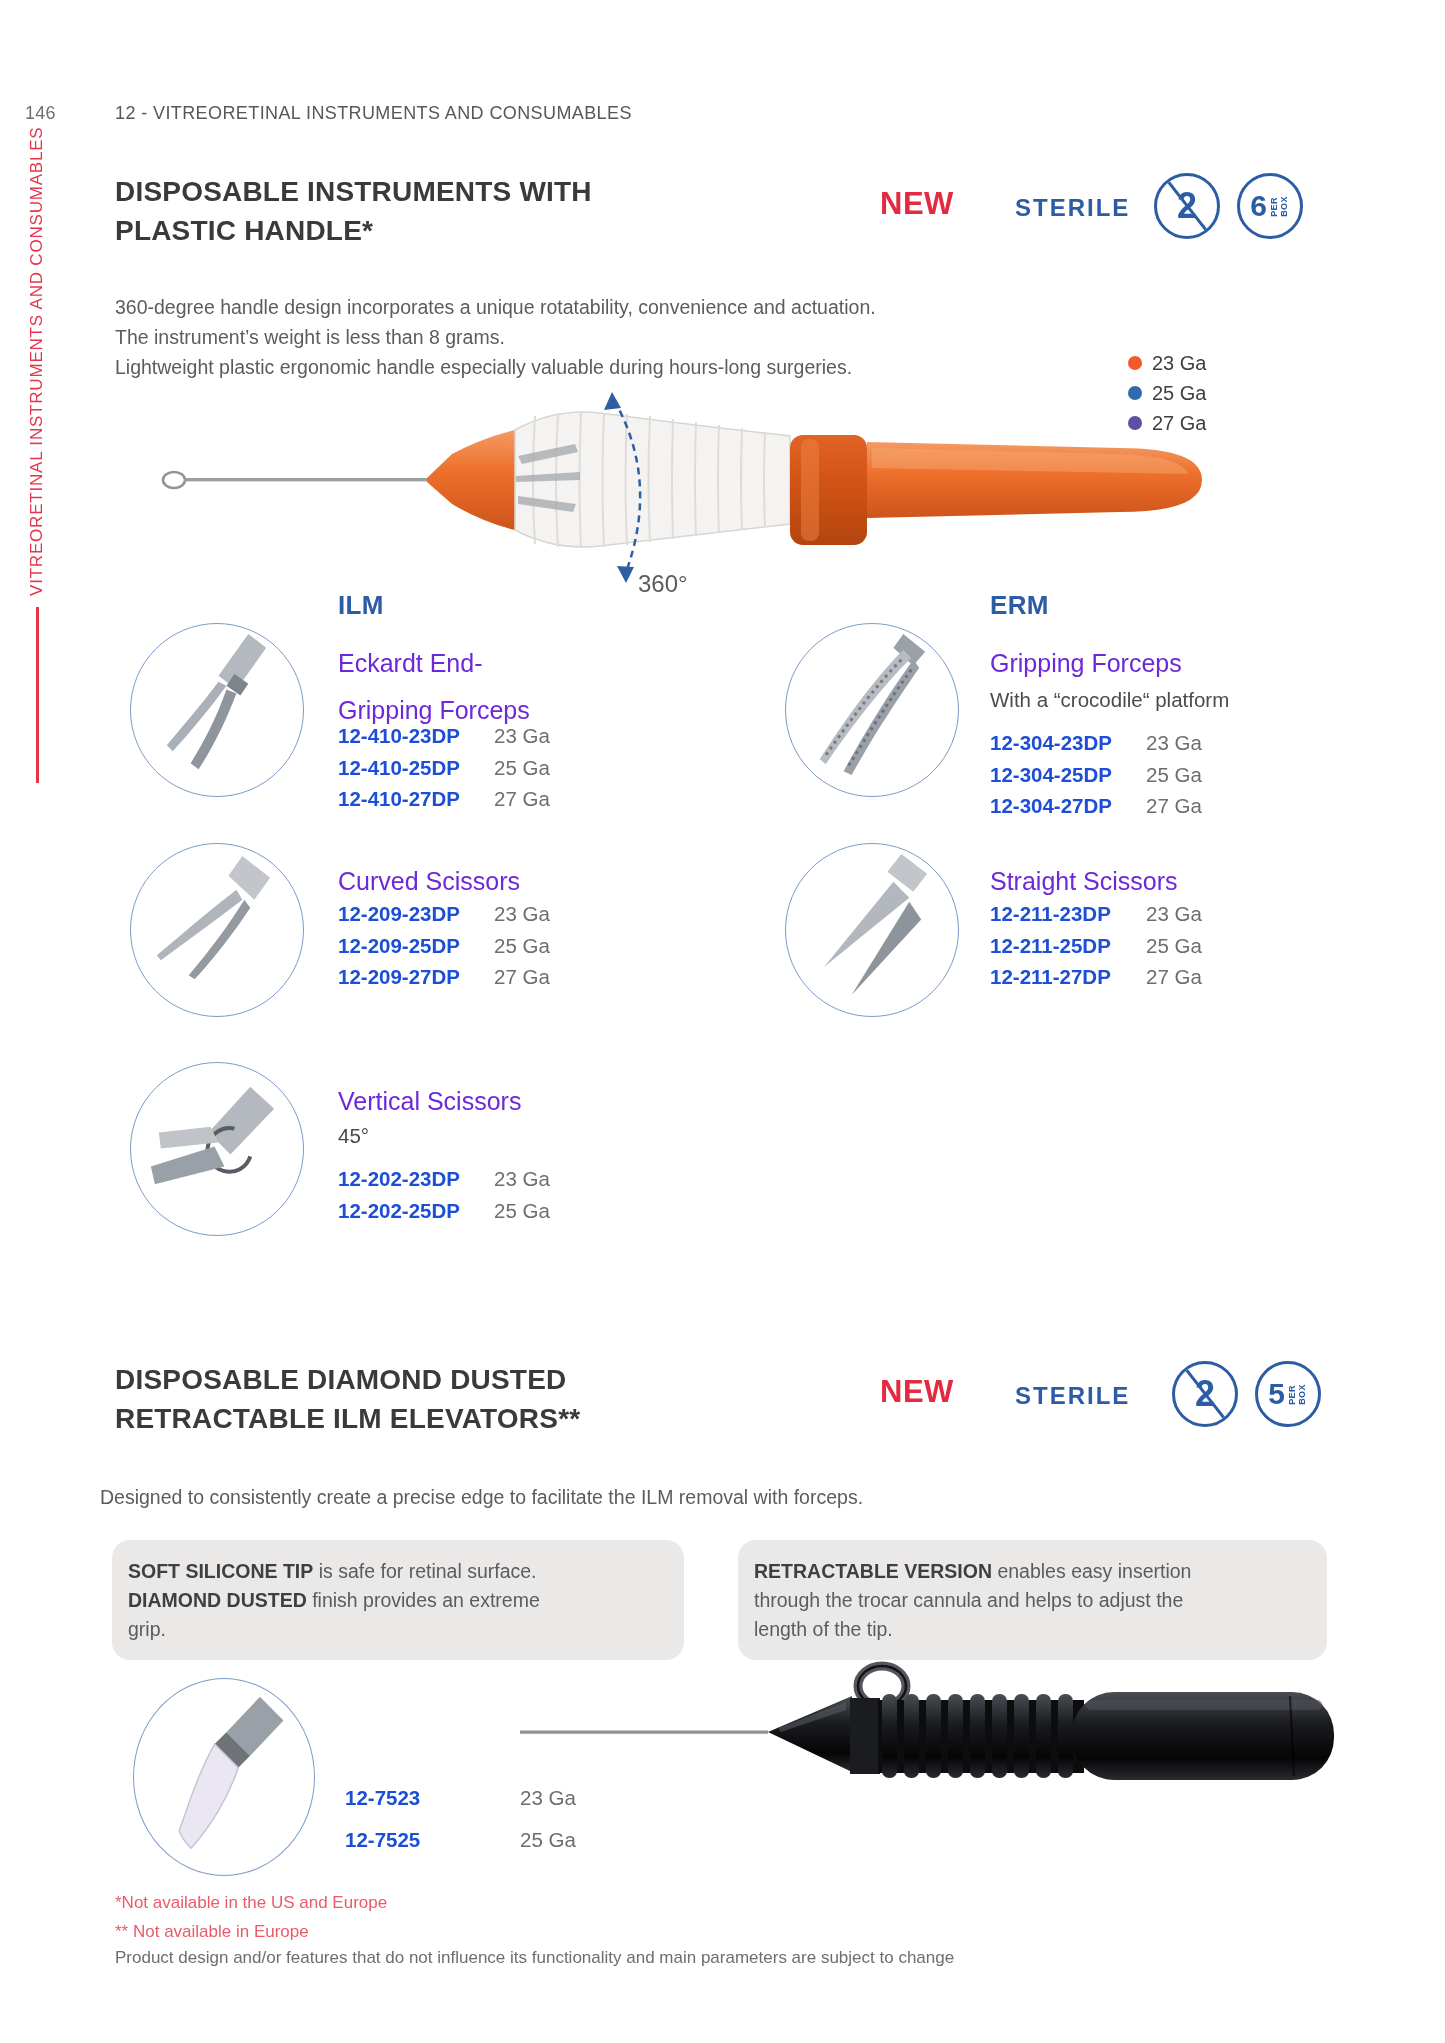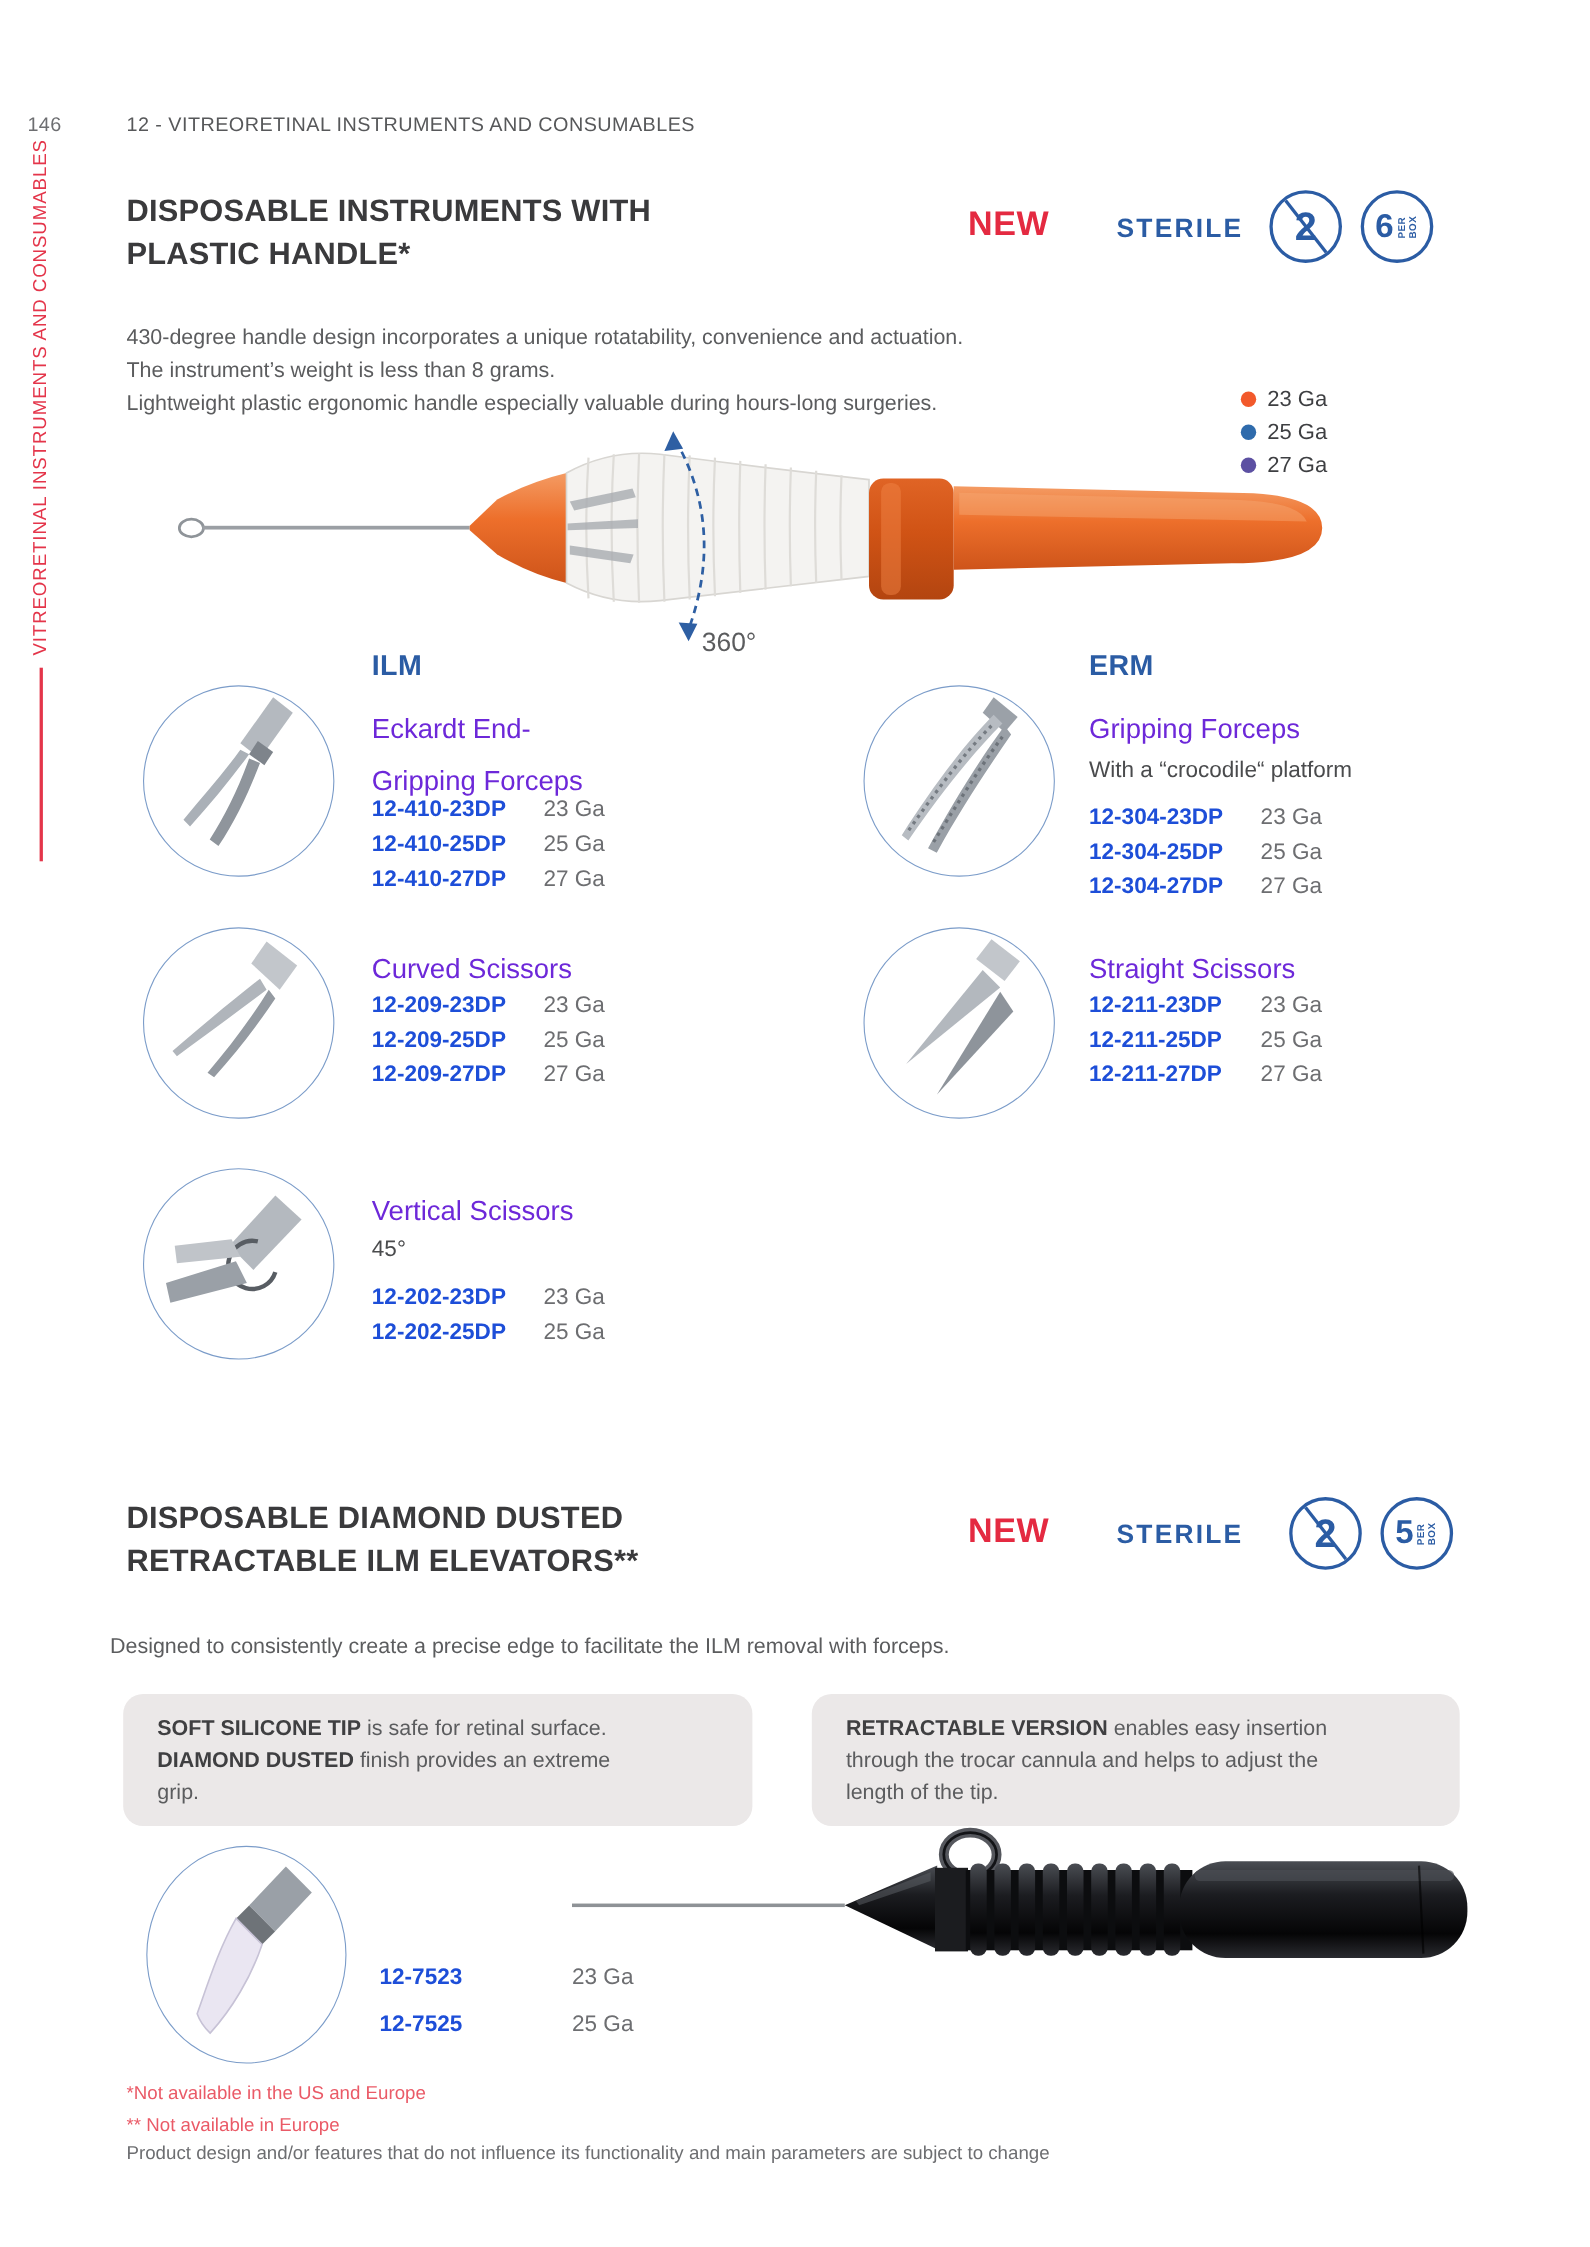--- a/index.html
+++ b/index.html
@@ -53,21 +53,21 @@
   .pname{font-size:25px;color:#6d28d9;line-height:47px;white-space:pre-line;}
   .psub{font-size:20.5px;color:#4a4b4d;}
   .parts{font-size:20.5px;color:#6d6e71;}
   .part-row{display:flex;height:31.5px;align-items:flex-start;}
   .part-row .code{width:156px;font-weight:700;color:#1d4ed8;}
   .parts.wide .code{width:175px;}
   .part-row.tall{height:42px;}
 
   
   .callout{position:absolute;background:#ebe8e8;border-radius:18px;box-sizing:border-box;
-           padding:17px 31px;font-size:19.5px;line-height:29px;color:#5b5c5e;}
+           padding:17px 16px;font-size:19.5px;line-height:29px;color:#5b5c5e;}
   .callout b{color:#3f3f41;font-weight:700;}
 
   
   .fn-red{font-size:17px;color:#ea5a67;}
   .fn-gray{font-size:17px;color:#6d6e71;}
 </style>
 </head>
 <body>
 
 <div class="page">
@@ -90,21 +90,21 @@
   </div>
   <div class="badge-circle" style="left:1237px;top:173px">
     <span class="badge-num small">6</span>
     <span class="perbox-words">
       <span>PER</span>
       <span>BOX</span>
     </span>
   </div>
 
   <div class="abs body-copy" style="left:115px;top:292px;width:820px">
-    <div>430-degree handle design incorporates a unique rotatability, convenience and actuation.</div>
+    <div>360-degree handle design incorporates a unique rotatability, convenience and actuation.</div>
     <div>The instrument’s weight is less than 8 grams.</div>
     <div>Lightweight plastic ergonomic handle especially valuable during hours-long surgeries.</div>
   </div>
 
   <div class="abs" style="left:1128px;top:348px">
     <div class="legend-row">
       <span class="legend-dot" style="background:#F2592B"></span>
       <span class="legend-label">23 Ga</span>
     </div>
     <div class="legend-row">

